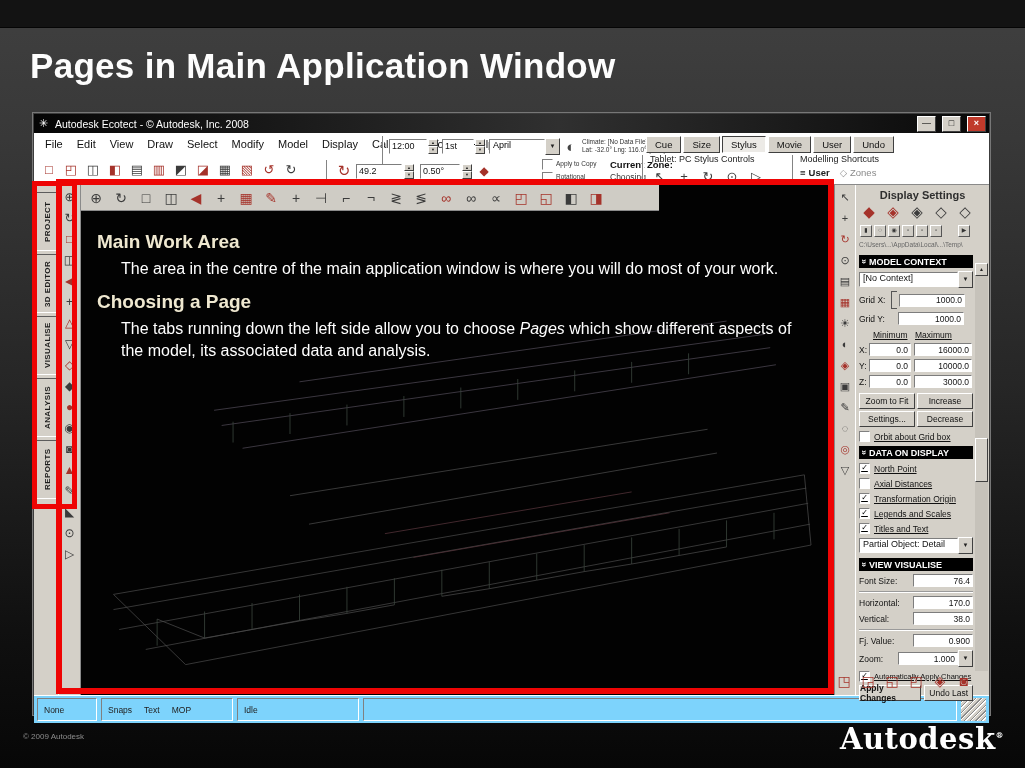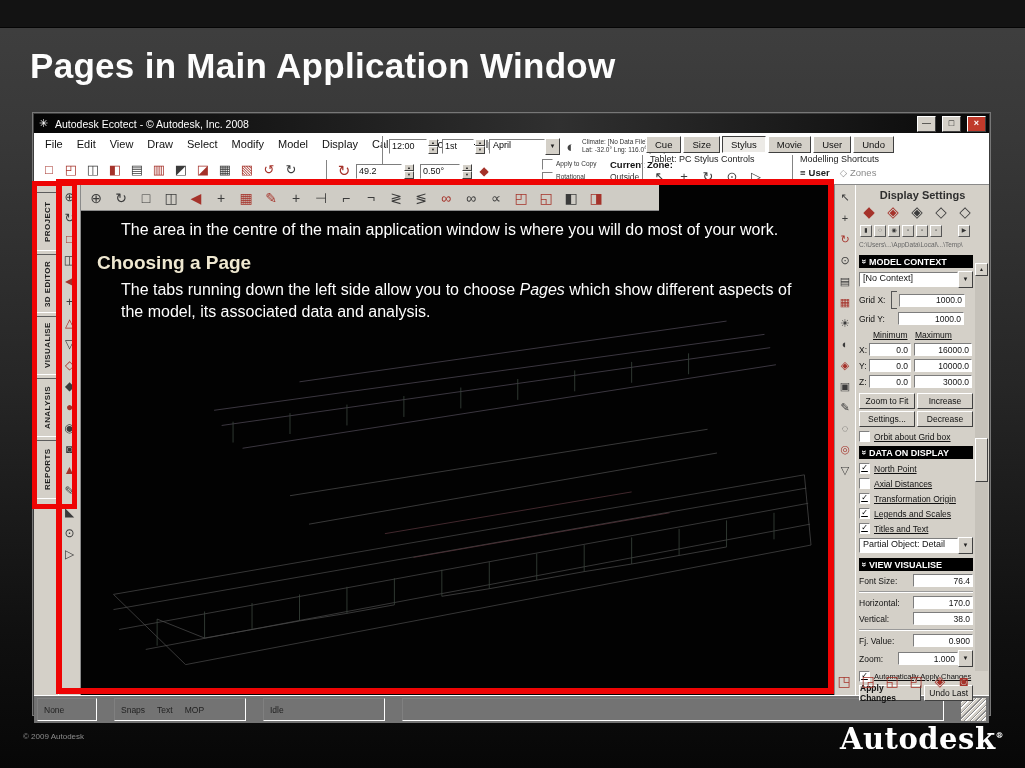--- a/index.html
+++ b/index.html
@@ -90,21 +90,21 @@
   .cbrow span{text-decoration:underline;}
   .grpline{border-top:1px solid #9a9a9a;border-bottom:1px solid #fff;margin:4px 0 0 0;}
   .scroll{position:absolute;right:1px;top:78px;width:13px;height:408px;background:#c6c2ba;}
   .sarrow{width:11px;height:11px;background:#d4d0c8;border:1px solid;border-color:#fff #404040 #404040 #fff;
     font-size:5px;line-height:10px;text-align:center;color:#222;}
   .sthumb{position:absolute;left:0;top:175px;width:11px;height:42px;background:#d4d0c8;border:1px solid;
     border-color:#fff #404040 #404040 #fff;}
   .bic{position:absolute;left:801px;top:487px;display:flex;gap:6px;z-index:6;}
   .bic .ticon{width:18px;height:18px;font-size:14px;color:#a5322a;}
 
-  .sbar{height:28px;background:#737373;border-top:1px solid #fff;display:flex;gap:17px;padding:2px 3px;box-sizing:border-box;}
+  .sbar{height:28px;background:#7dd3fc;border-top:1px solid #fff;display:flex;gap:4px;padding:2px 3px;box-sizing:border-box;}
   .scell{border:1px solid;border-color:#808080 #fff #fff #808080;font-size:8.5px;display:flex;align-items:center;
     gap:12px;padding:0 6px;color:#222;white-space:nowrap;}
   .grip{width:13px;background:
     repeating-linear-gradient(135deg,#d4d0c8 0 2px,#8a8a8a 2px 3px,#fff 3px 4px);border:none;}
 
   
   .redA{position:absolute;left:-2px;top:66px;width:35px;height:318px;border:5px solid #ee0404;z-index:40;pointer-events:none;}
   .redB{position:absolute;left:22px;top:64px;width:778px;height:515px;border:6px solid #ee0404;z-index:40;pointer-events:none;box-sizing:border-box;}
 
   .copy{position:absolute;left:23px;top:732px;font-size:8px;color:#8d8d8d;}
@@ -210,21 +210,21 @@
           <span class="cbx"></span>
           <span class="tinytxt">Apply to Copy</span>
         </div>
         <div style="display:flex;align-items:center;gap:3px;margin-top:2px;">
           <span class="cbx"></span>
           <span class="tinytxt">Rotational</span>
         </div>
       </div>
       <div style="position:absolute;left:576px;top:26px;">
         <div style="font-size:9.5px;font-weight:bold;color:#111;">Current Zone:</div>
-        <div style="font-size:8.5px;color:#333;margin-top:2px;">Outside</div>
+        <div style="font-size:8.5px;color:#333;margin-top:2px;">Choosing</div>
       </div>
       <div class="vsep" style="left:608px;top:22px;height:26px;"></div>
 
       <div style="position:absolute;left:616px;top:21px;">
         <div class="grplabel">Tablet: PC Stylus Controls</div>
         <div style="display:flex;gap:4px;margin-top:2px;">
             <span class="ticon">↖</span>
             <span class="ticon">+</span>
             <span class="ticon">↻</span>
             <span class="ticon">⊙</span>
@@ -329,20 +329,21 @@
             <path d="M200 300 L640 230"></path>
               <path d="M220 330 L650 255"></path>
           </g>
           <g stroke="#513238" fill="none" stroke-width="1" opacity="0.85">
             <path d="M300 340 L560 296"></path>
               <path d="M330 365 L600 318"></path>
           </g>
         </svg>
 
         <div class="overlay">
+          <div class="oh">Main Work Area</div>
           <p class="op">The area in the centre of the main application window is where you will do most of your work.</p>
           <div class="oh">Choosing a Page</div>
           <p class="op"><span>The tabs running down the left side allow you to choose </span><i>Pages</i><span> which show different aspects of the model, its associated data and analysis.</span></p>
         </div>
       </div>
 
       <div class="rstrip">
           <span class="ticon">↖</span>
           <span class="ticon">+</span>
           <span class="ticon red">↻</span>

